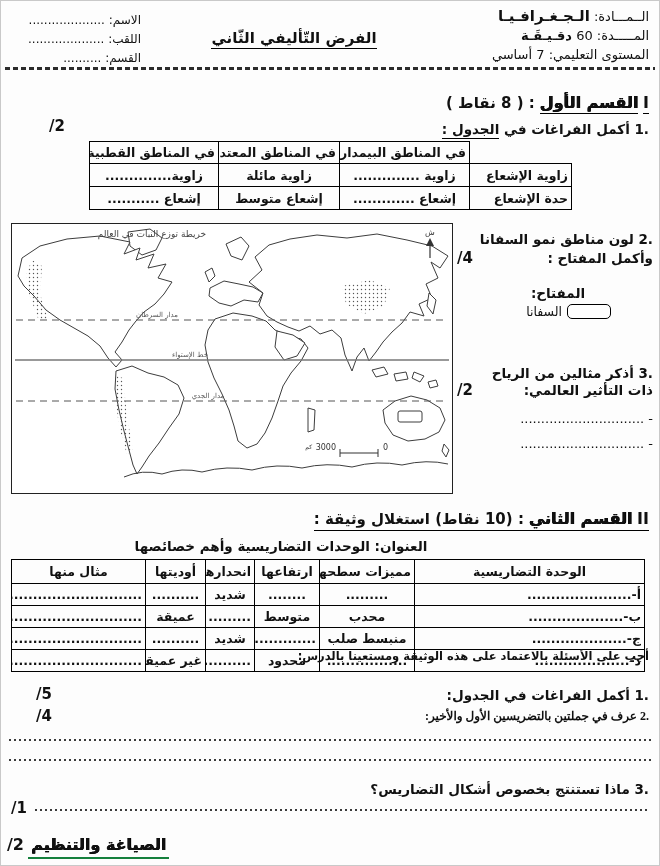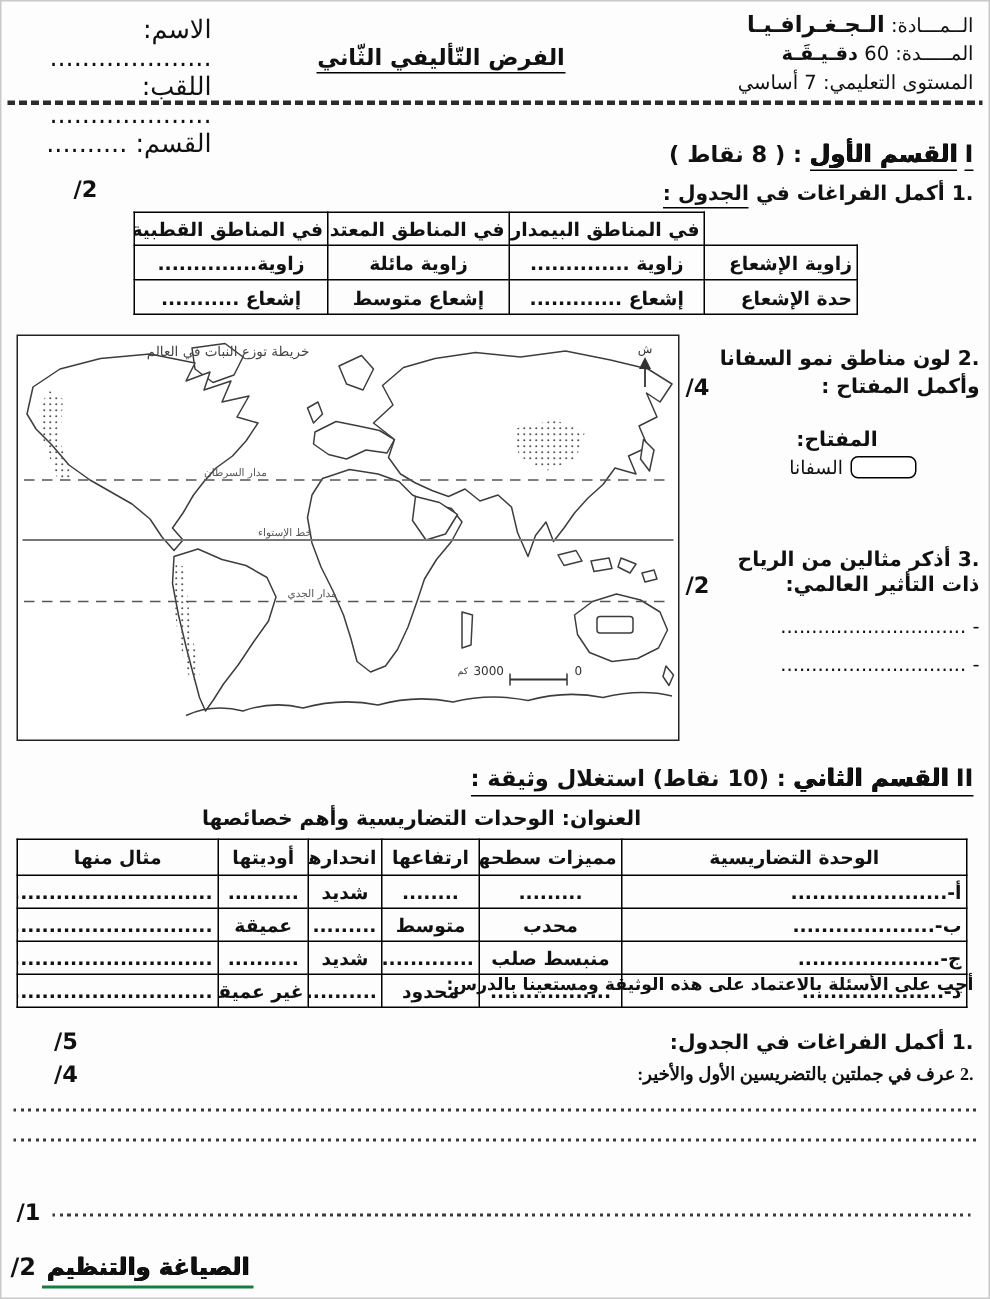--- a/index.html
+++ b/index.html
@@ -40,21 +40,21 @@
     <div>
       <span>المستوى التعليمي:</span>
       <span>7 أساسي</span>
     </div>
   </div>
 
   <div class="abs b" style="top:28px;left:188px;width:210px;text-align:center;font-size:15px;">
     <span class="u">الفرض التّأليفي الثّاني</span>
   </div>
 
-  <div class="abs rtl" style="top:10px;left:10px;width:130px;font-size:17px;line-height:19px;">
+  <div class="abs rtl" style="top:10px;left:10px;width:130px;font-size:12px;line-height:19px;">
     <div>
       <span>الاسم:</span>
       <span>....................</span>
     </div>
     <div>
       <span>اللقب:</span>
       <span>....................</span>
     </div>
     <div>
       <span>القسم:</span>
@@ -265,20 +265,24 @@
 
   <div class="abs rtl b" style="top:708px;right:10px;font-size:12px;font-family:Liberation Serif, serif;">
     <span class="qnum">2.</span>
     <span>عرف في جملتين بالتضريسين الأول والأخير:</span>
   </div>
   <div class="abs score" style="top:706px;left:35px;font-size:15px;">/4</div>
 
   <div class="abs dotline" style="top:738px;left:8px;right:8px;"></div>
   <div class="abs dotline" style="top:758px;left:8px;right:8px;"></div>
 
+  <div class="abs rtl b" style="top:780px;right:10px;font-size:13.5px;">
+    <span class="qnum">3.</span>
+    <span>ماذا تستنتج بخصوص أشكال التضاريس؟</span>
+  </div>
   <div class="abs score" style="top:798px;left:10px;font-size:15px;">/1</div>
   <div class="abs dotline" style="top:808px;left:34px;right:12px;"></div>
 
   <div class="abs" style="top:834px;left:6px;display:flex;align-items:baseline;gap:4px;direction:ltr;">
     <span class="score" style="font-size:16px;">/2</span>
     <span class="deco" style="font-size:16px;border-bottom:2px solid #15803d;padding:0 3px 3px;">الصياغة والتنظيم</span>
   </div>
 
 </div>
 

